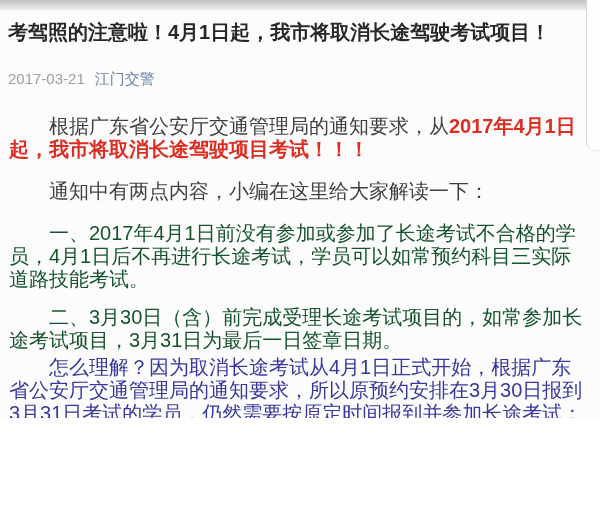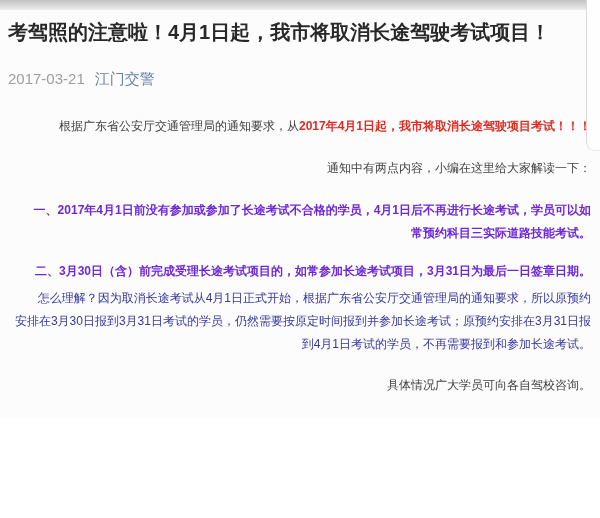--- a/index.html
+++ b/index.html
@@ -39,34 +39,33 @@
   }
   .meta {
     margin: 22px 8px 16px 8px;
     font-size: 15px;
     line-height: 21px;
   }
   .meta .date { color: #9e9e9e; }
   .meta .author { color: #6b82a8; margin-left: 10px; }
   .para {
     margin: 4px 9px;
-    font-size: 12px;
+    font-size: 20px;
     line-height: 23px;
     text-indent: 2em;
     color: #3f3f3f;
     word-break: break-all;
-    text-align: right;
   }
   .p1 { margin-top: 26px; }
   .p2 { margin-top: 19px; font-family: Liberation Serif, serif; }
   .point1 { margin-top: 19px; }
   .point2 { margin-top: 15px; }
   .footer-para { margin-top: 18px; }
   .red-bold { color: #dd2d22; font-weight: 700; }
-  .red-point { color: #6d28d9; font-weight: 700; }
+  .red-point { color: #14532d; font-weight: 400; }
   .navy { color: #37379d; }
   .watermark {
     position: absolute;
     right: 8px; top: 504px;
     display: flex;
     align-items: center;
     gap: 6px;
     color: #c6c6c6;
     font-size: 16px;
     z-index: 1;

